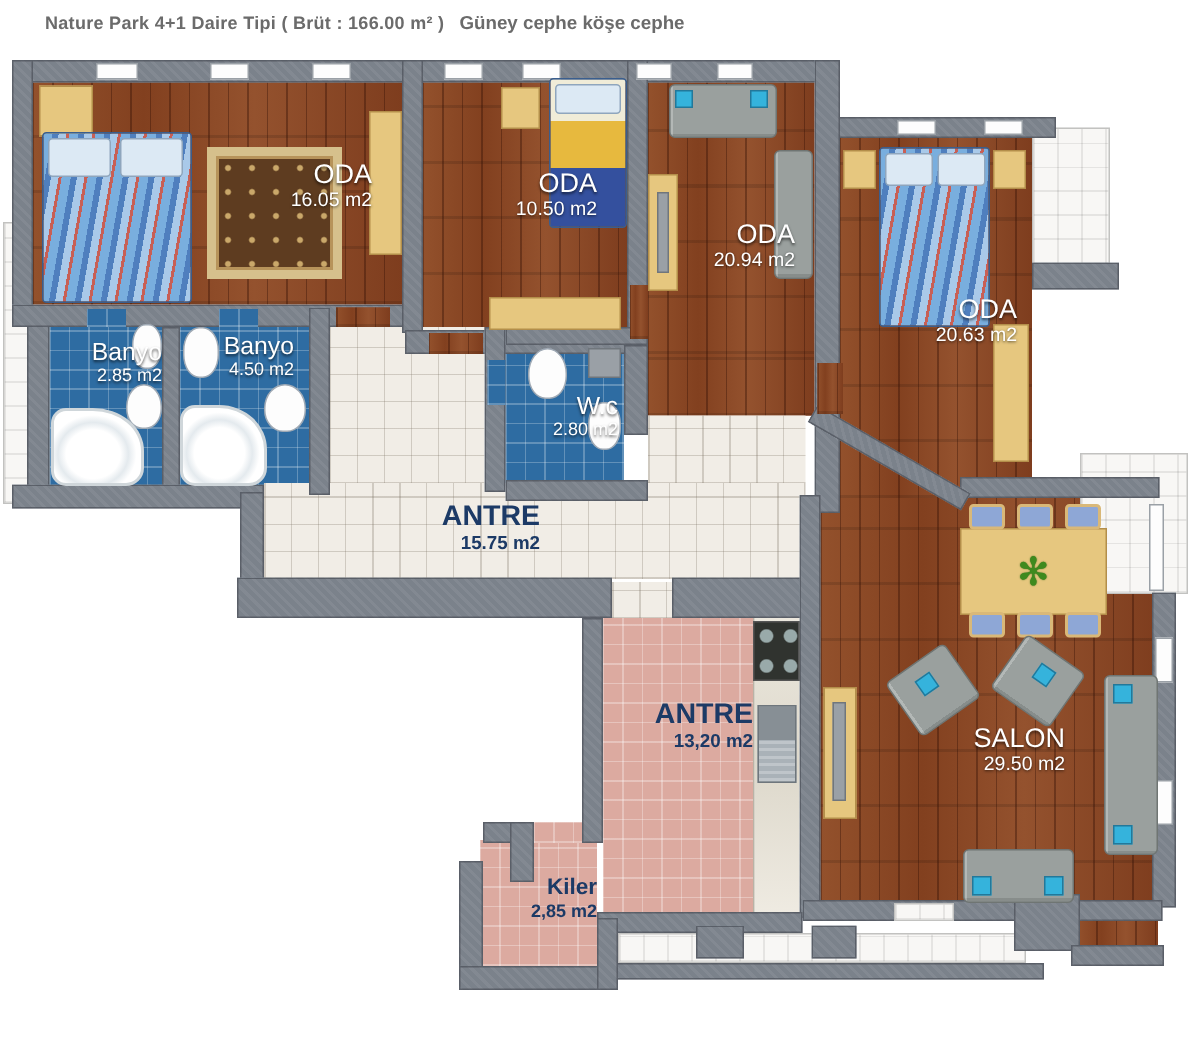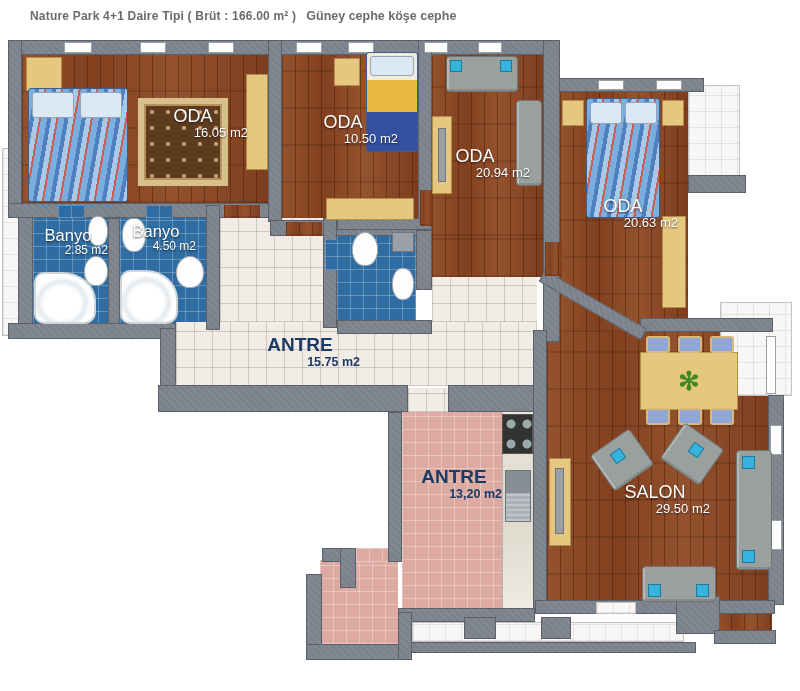--- a/index.html
+++ b/index.html
@@ -57,21 +57,21 @@
          radial-gradient(circle 5px at 24px 9px,#9aa 4px,transparent 5px),
          radial-gradient(circle 5px at 8px 29px,#9aa 4px,transparent 5px),
          radial-gradient(circle 5px at 24px 29px,#9aa 4px,transparent 5px);}
   .ksink{background:#aab2b8;border:1px solid #6e767c;
        background-image:linear-gradient(180deg,#878f95 0 45%,transparent 45%),
          repeating-linear-gradient(0deg,rgba(255,255,255,.25) 0 2px,transparent 2px 5px);}
   .graybox{background:#9aa0a6;border:1px solid #70767c;}
 
   
   .lab{position:absolute;text-align:center;pointer-events:none;line-height:1.12;}
-  .lab .nm{display:block;}
+  .lab .nm{display:block;text-align:right;}
   .lab .ar{display:block;text-align:right;}
   .lw .nm{color:#ffffff;font-size:18px;font-weight:400;text-shadow:0 1px 2px rgba(0,0,0,.65);}
   .lw .ar{color:#ffffff;font-size:13px;font-weight:400;text-shadow:0 1px 2px rgba(0,0,0,.65);}
   .lw.sm .nm{font-size:16.5px;}
   .lw.sm .ar{font-size:12px;}
   .ln .nm{color:#1c3a66;font-size:19px;font-weight:700;}
   .ln .ar{color:#1c3a66;font-size:12.5px;font-weight:700;}
   .ln.sm .nm{font-size:15px;}
   .ln.sm .ar{font-size:12px;}
 
@@ -255,26 +255,34 @@
       <span class="ar">20.63 m2</span>
   </div>
   <div class="lab lw sm" style="left:28px;top:226px;width:80px">
     <span class="nm">Banyo</span>
       <span class="ar">2.85 m2</span>
   </div>
   <div class="lab lw sm" style="left:116px;top:222px;width:80px">
     <span class="nm">Banyo</span>
       <span class="ar">4.50 m2</span>
   </div>
+  <div class="lab lw sm" style="left:322px;top:262px;width:90px">
+    <span class="nm">W.c</span>
+      <span class="ar">2.80 m2</span>
+  </div>
   <div class="lab ln" style="left:240px;top:334px;width:120px">
     <span class="nm">ANTRE</span>
       <span class="ar">15.75 m2</span>
   </div>
   <div class="lab ln" style="left:406px;top:466px;width:96px">
     <span class="nm">ANTRE</span>
       <span class="ar">13,20 m2</span>
   </div>
   <div class="lab lw" style="left:600px;top:482px;width:110px">
     <span class="nm">SALON</span>
       <span class="ar">29.50 m2</span>
   </div>
+  <div class="lab ln sm" style="left:316px;top:584px;width:82px">
+    <span class="nm">Kiler</span>
+      <span class="ar">2,85 m2</span>
+  </div>
 
 </div>
 
 </body></html>

